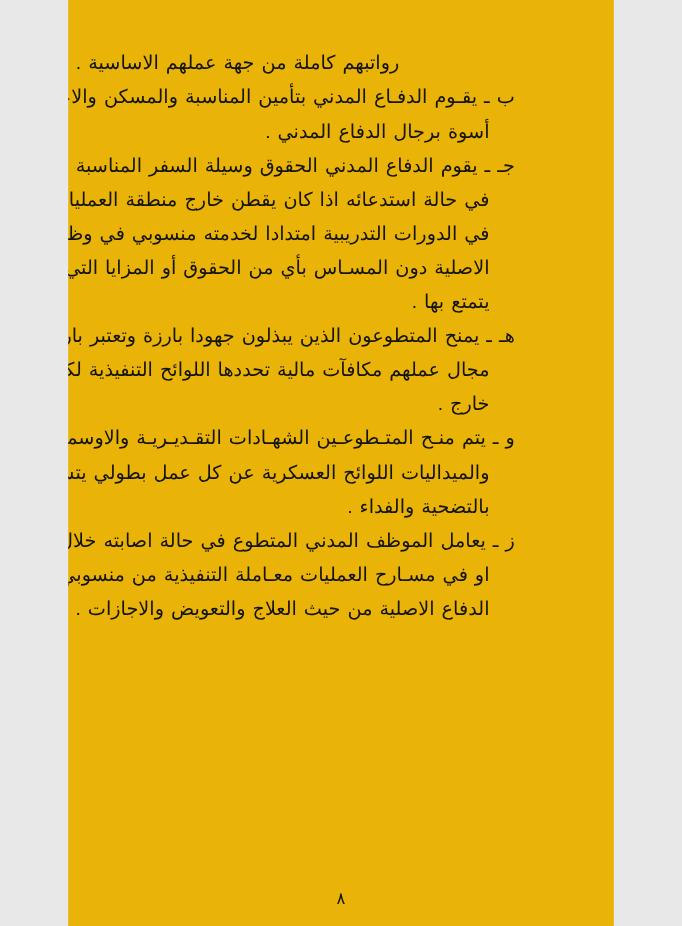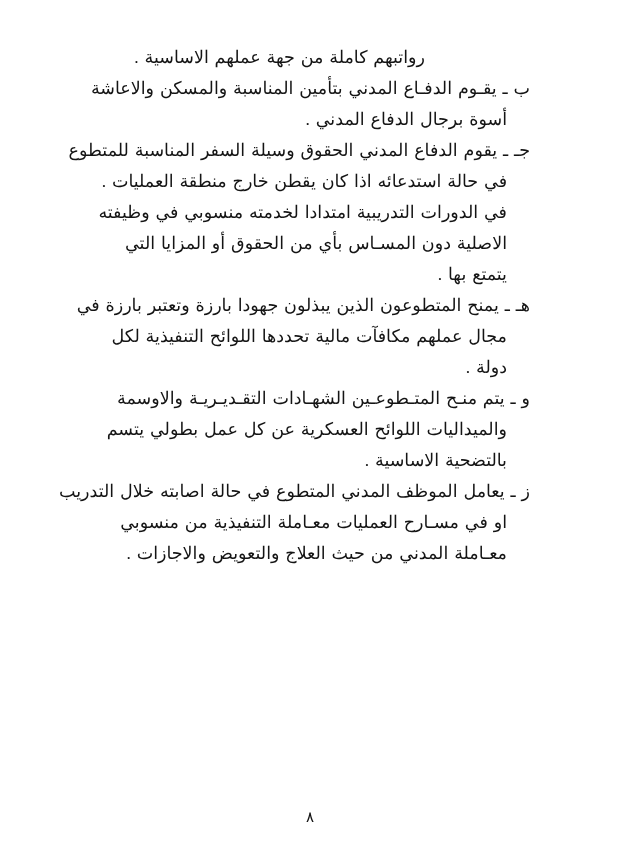--- a/index.html
+++ b/index.html
@@ -2,26 +2,26 @@
 <html lang="ar"><head>
 <meta charset="utf-8">
 <style>
   html, body {
     margin: 0;
     padding: 0;
     background: #e8e8e8;
   }
   .page {
     position: relative;
-    width: 620px;
+    width: 496px;
     height: 842px;
     margin: 0 auto;
-    background: #ffffff;
+    background: #eab308;
     overflow: hidden;
-    font-family: Liberation Serif, serif;
+    font-family: Liberation Sans, sans-serif;
     color: #141414;
   }
   .text-block {
     position: absolute;
     top: 42px;
     right: 90px;
     left: 60px;
     direction: rtl;
   }
   .line {
@@ -59,22 +59,22 @@
     <div class="line indent-2">رواتبهم كاملة من جهة عملهم الاساسية .</div>
     <div class="line">ب ـ يقـوم الدفـاع المدني بتأمين المناسبة والمسكن والاعاشة</div>
     <div class="line indent-1">أسوة برجال الدفاع المدني .</div>
     <div class="line">جـ ـ يقوم الدفاع المدني الحقوق وسيلة السفر المناسبة للمتطوع</div>
     <div class="line indent-1">في حالة استدعائه اذا كان يقطن خارج منطقة العمليات .</div>
     <div class="line indent-1">في الدورات التدريبية امتدادا لخدمته منسوبي في وظيفته</div>
     <div class="line indent-1">الاصلية دون المسـاس بأي من الحقوق أو المزايا التي</div>
     <div class="line indent-1">يتمتع بها .</div>
     <div class="line">هـ ـ يمنح المتطوعون الذين يبذلون جهودا بارزة وتعتبر بارزة في</div>
     <div class="line indent-1">مجال عملهم مكافآت مالية تحددها اللوائح التنفيذية لكل</div>
-    <div class="line indent-1">دولة .</div>
+    <div class="line indent-1">خارج .</div>
     <div class="line">و ـ يتم منـح المتـطوعـين الشهـادات التقـديـريـة والاوسمة</div>
     <div class="line indent-1">والميداليات اللوائح العسكرية عن كل عمل بطولي يتسم</div>
-    <div class="line indent-1">بالتضحية الاساسية .</div>
+    <div class="line indent-1">بالتضحية والفداء .</div>
     <div class="line">ز ـ يعامل الموظف المدني المتطوع في حالة اصابته خلال التدريب</div>
     <div class="line indent-1">او في مسـارح العمليات معـاملة التنفيذية من منسوبي</div>
-    <div class="line indent-1">معـاملة المدني من حيث العلاج والتعويض والاجازات .</div>
+    <div class="line indent-1">الدفاع الاصلية من حيث العلاج والتعويض والاجازات .</div>
   </div>
   <div class="page-number">٨</div>
 </div>
 
 </body></html>

